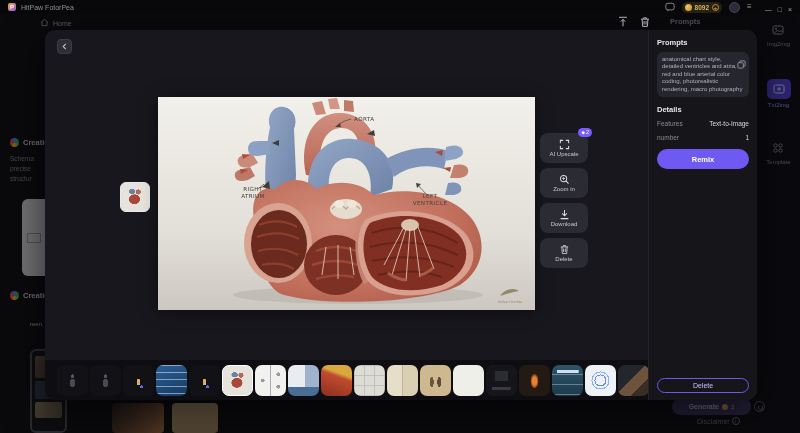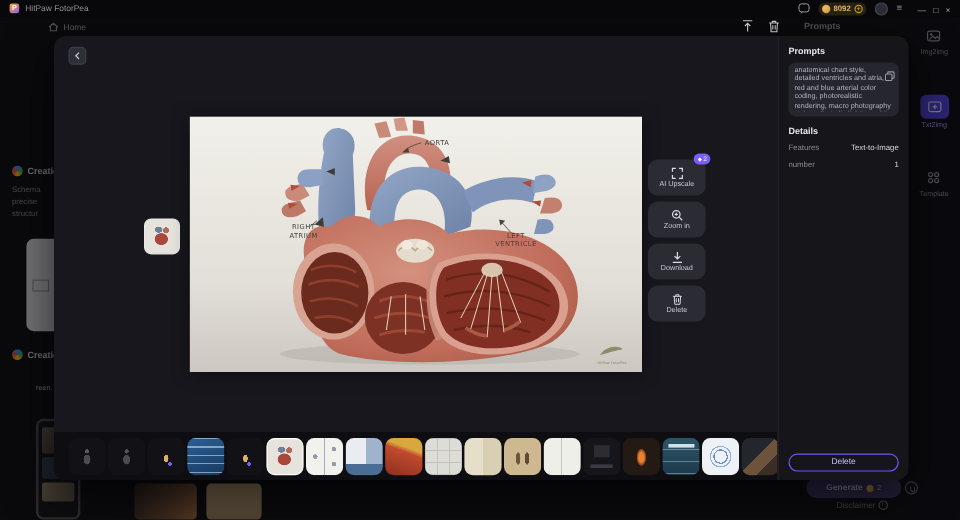--- a/index.html
+++ b/index.html
@@ -371,15 +371,16 @@
     <div id="detail-rows">
         <div class="drow">
           <span class="dlab">Features</span>
           <span class="dval">Text-to-Image</span>
         </div>
         <div class="drow">
           <span class="dlab">number</span>
           <span class="dval">1</span>
         </div>
       </div>
+    <button class="remix">Remix</button>
     <button class="delete-btn">Delete</button>
   </div>
 </div>
 
 </body></html>

